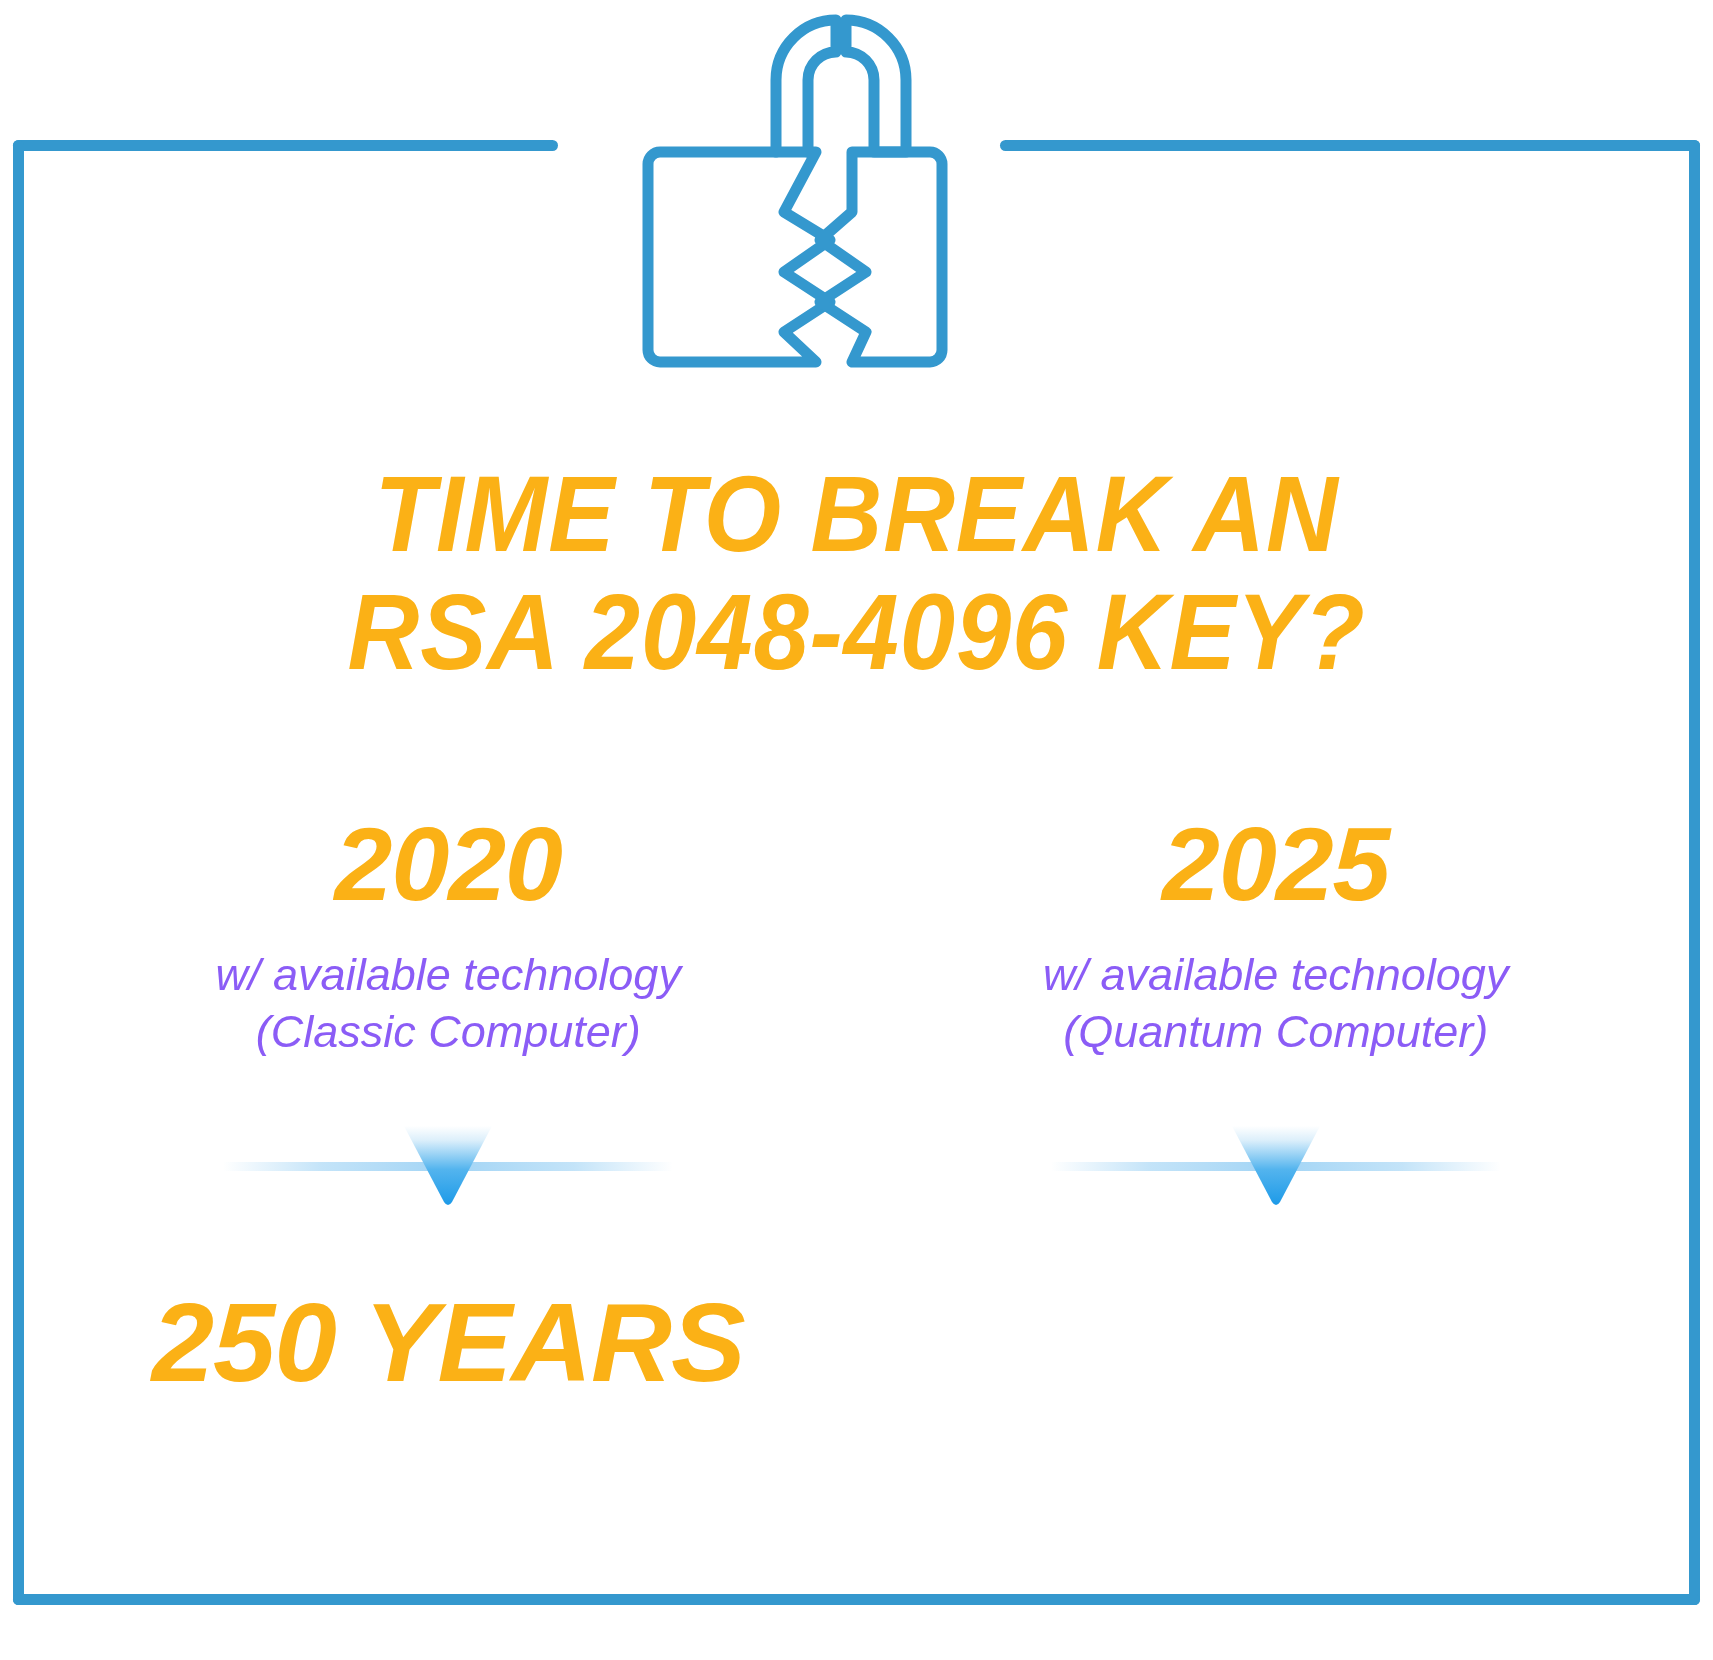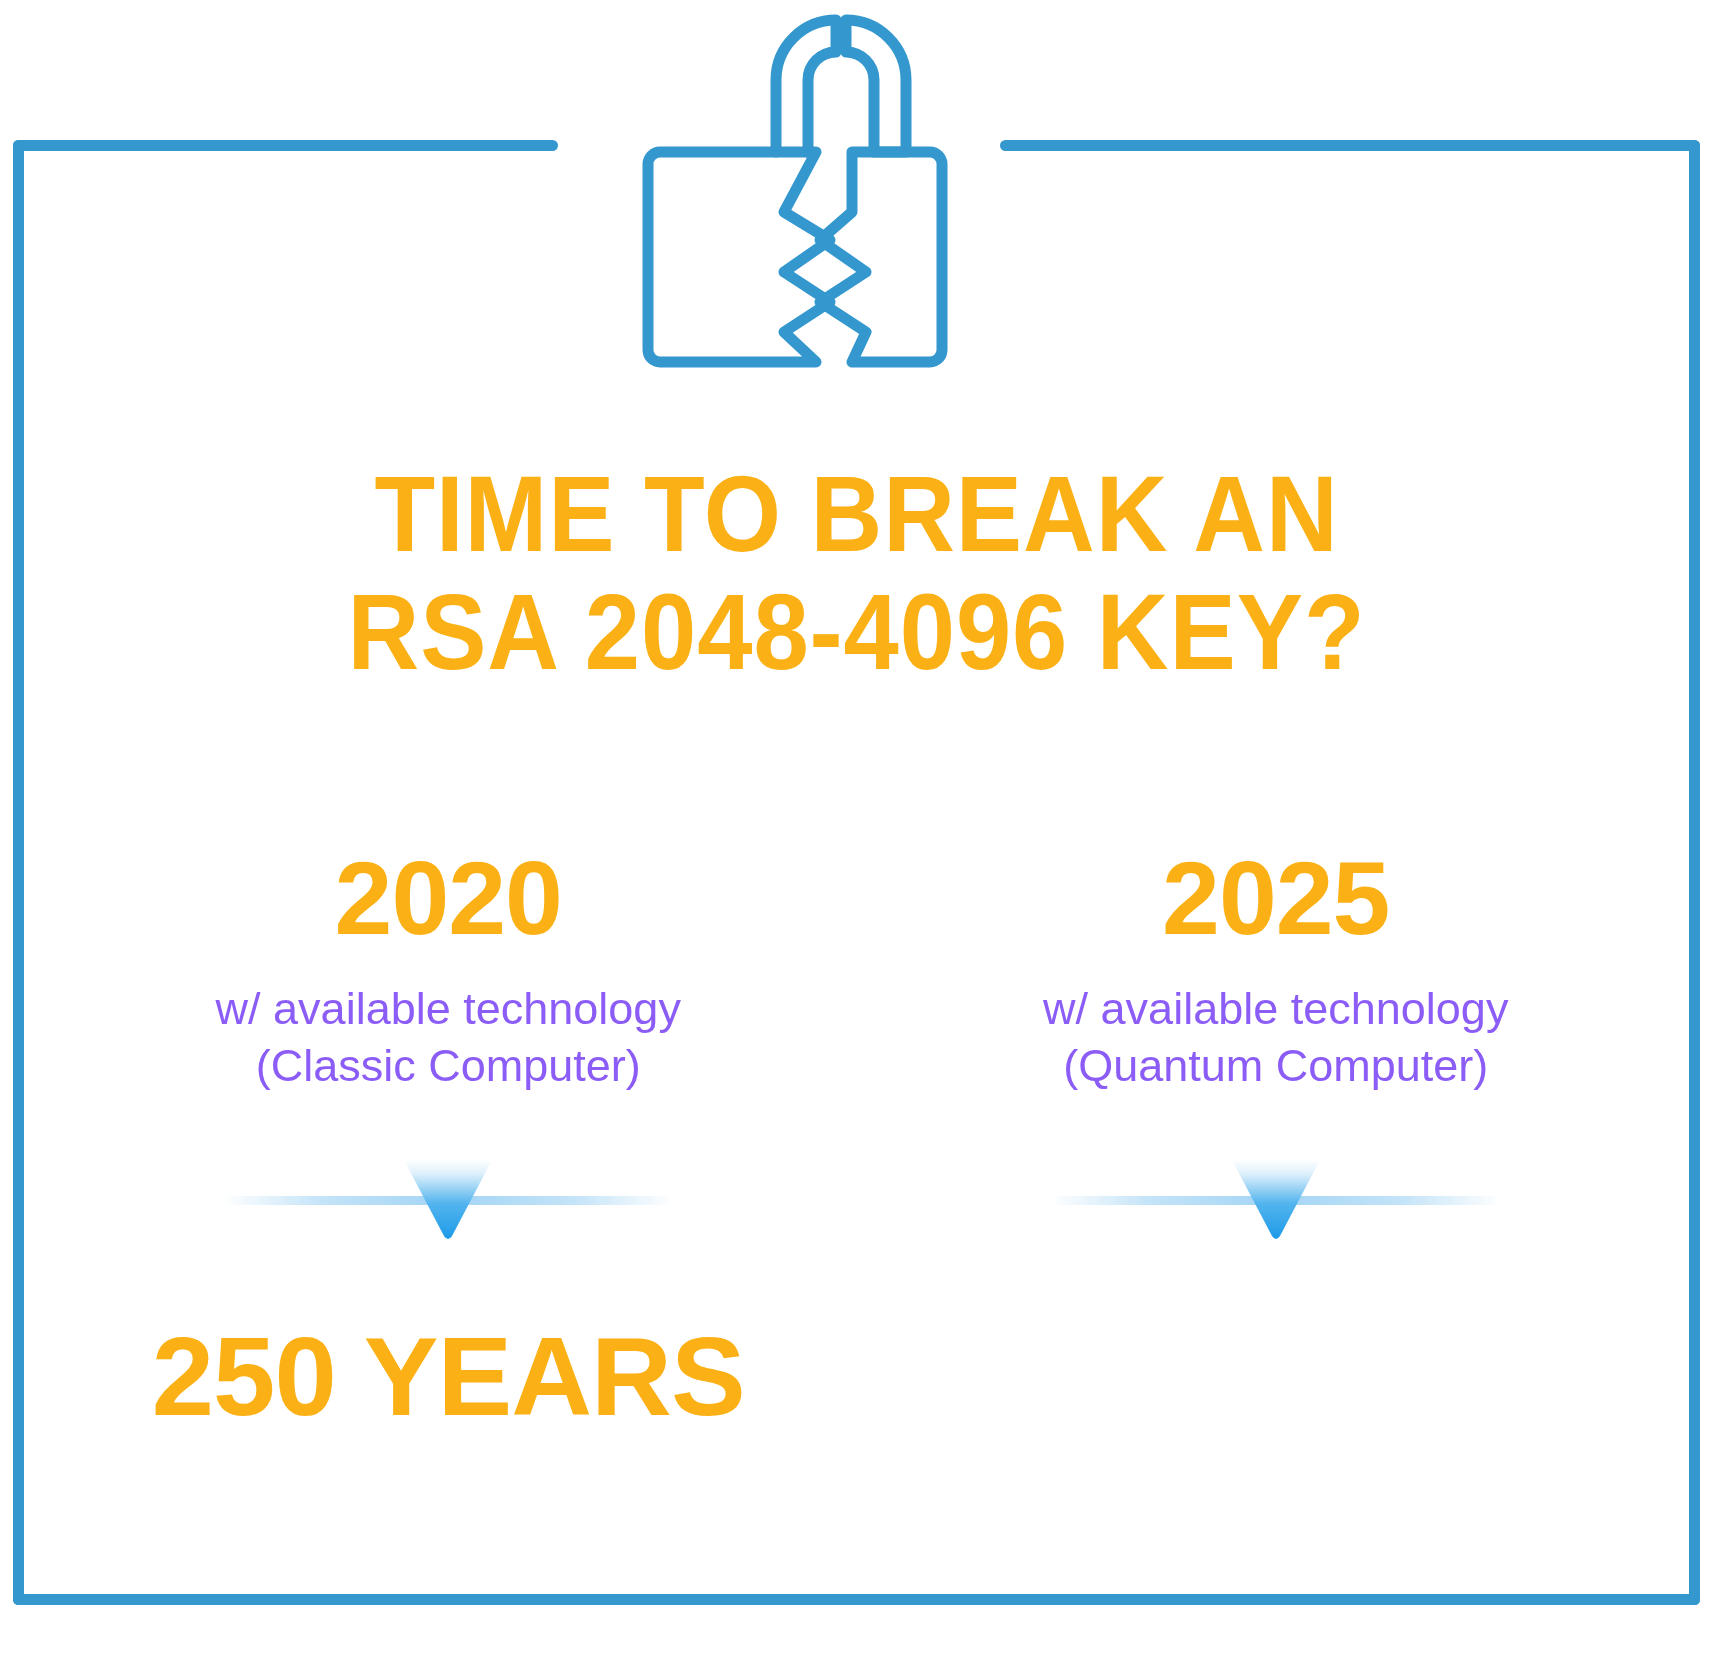--- a/index.html
+++ b/index.html
@@ -11,20 +11,21 @@
     font-family: "Liberation Sans", "DejaVu Sans", sans-serif;
     -webkit-font-smoothing: antialiased;
   }
 
   #infographic {
     position: relative;
     width: 1713px;
     height: 1660px;
     background: #ffffff;
     overflow: hidden;
+    font-style: italic;
   }
 
   
   .frame-left-seg,
   .frame-right-seg {
     position: absolute;
     top: 140px;
     height: 11px;
     background: #3498CE;
     border-radius: 6px;
@@ -79,21 +80,21 @@
     letter-spacing: 1px;
     transform: scaleX(0.92);
     transform-origin: center top;
     white-space: pre-line;
   }
 
   
   .columns {
     position: absolute;
     left: 0;
-    top: 844px;
+    top: 810px;
     width: 1713px;
     display: flex;
   }
   .column {
     width: 50%;
     display: flex;
     flex-direction: column;
     align-items: center;
   }
   .col-left  { padding-left: 40px; box-sizing: border-box; }

